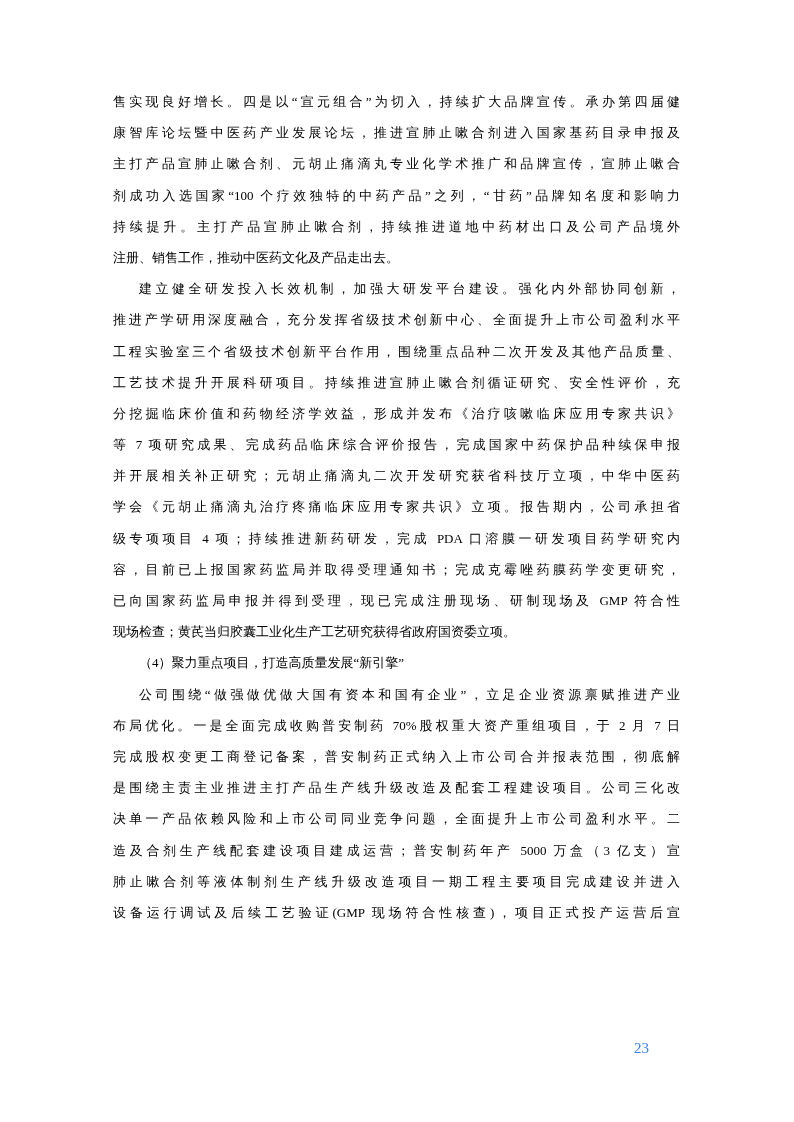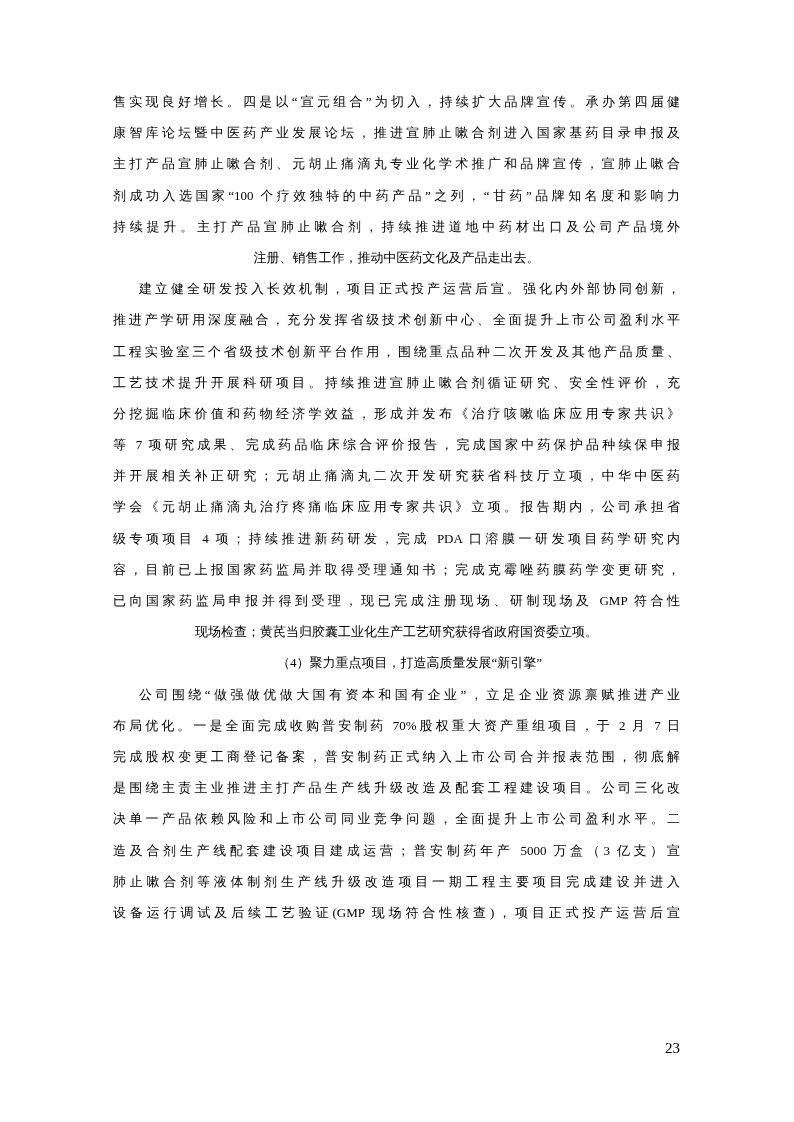--- a/index.html
+++ b/index.html
@@ -22,53 +22,53 @@
     top: 86px;
     width: 567px;
     font-size: 13px;
   }
   .line {
     height: 31.2px;
     line-height: 31.2px;
     overflow: hidden;
     white-space: normal;
     word-break: break-all;
-    text-align: center;
+    text-align: left;
   }
   .line.j {
     text-align: justify;
     text-align-last: justify;
     text-justify: inter-character;
   }
   .line.ind {
     text-indent: 2em;
   }
   .page-number {
     position: absolute;
     top: 1039px;
     left: 634px;
     width: 46px;
-    text-align: right;
+    text-align: left;
     font-size: 15px;
     line-height: 18px;
-    color: #000000;
+    color: #3b82f6;
   }
 </style>
 </head>
 <body>
 
 <div class="page">
   <div class="text-block">
       <div class="line j">售实现良好增长。四是以“宣元组合”为切入，持续扩大品牌宣传。承办第四届健</div>
       <div class="line j">康智库论坛暨中医药产业发展论坛，推进宣肺止嗽合剂进入国家基药目录申报及</div>
       <div class="line j">主打产品宣肺止嗽合剂、元胡止痛滴丸专业化学术推广和品牌宣传，宣肺止嗽合</div>
       <div class="line j">剂成功入选国家“100 个疗效独特的中药产品”之列，“甘药”品牌知名度和影响力</div>
       <div class="line j">持续提升。主打产品宣肺止嗽合剂，持续推进道地中药材出口及公司产品境外</div>
       <div class="line">注册、销售工作，推动中医药文化及产品走出去。</div>
-      <div class="line j ind">建立健全研发投入长效机制，项目正式投产运营后宣。强化内外部协同创新，</div>
+      <div class="line j ind">建立健全研发投入长效机制，加强大研发平台建设。强化内外部协同创新，</div>
       <div class="line j">推进产学研用深度融合，充分发挥省级技术创新中心、全面提升上市公司盈利水平</div>
       <div class="line j">工程实验室三个省级技术创新平台作用，围绕重点品种二次开发及其他产品质量、</div>
       <div class="line j">工艺技术提升开展科研项目。持续推进宣肺止嗽合剂循证研究、安全性评价，充</div>
       <div class="line j">分挖掘临床价值和药物经济学效益，形成并发布《治疗咳嗽临床应用专家共识》</div>
       <div class="line j">等 7 项研究成果、完成药品临床综合评价报告，完成国家中药保护品种续保申报</div>
       <div class="line j">并开展相关补正研究；元胡止痛滴丸二次开发研究获省科技厅立项，中华中医药</div>
       <div class="line j">学会《元胡止痛滴丸治疗疼痛临床应用专家共识》立项。报告期内，公司承担省</div>
       <div class="line j">级专项项目 4 项；持续推进新药研发，完成 PDA 口溶膜一研发项目药学研究内</div>
       <div class="line j">容，目前已上报国家药监局并取得受理通知书；完成克霉唑药膜药学变更研究，</div>
       <div class="line j">已向国家药监局申报并得到受理，现已完成注册现场、研制现场及 GMP 符合性</div>

